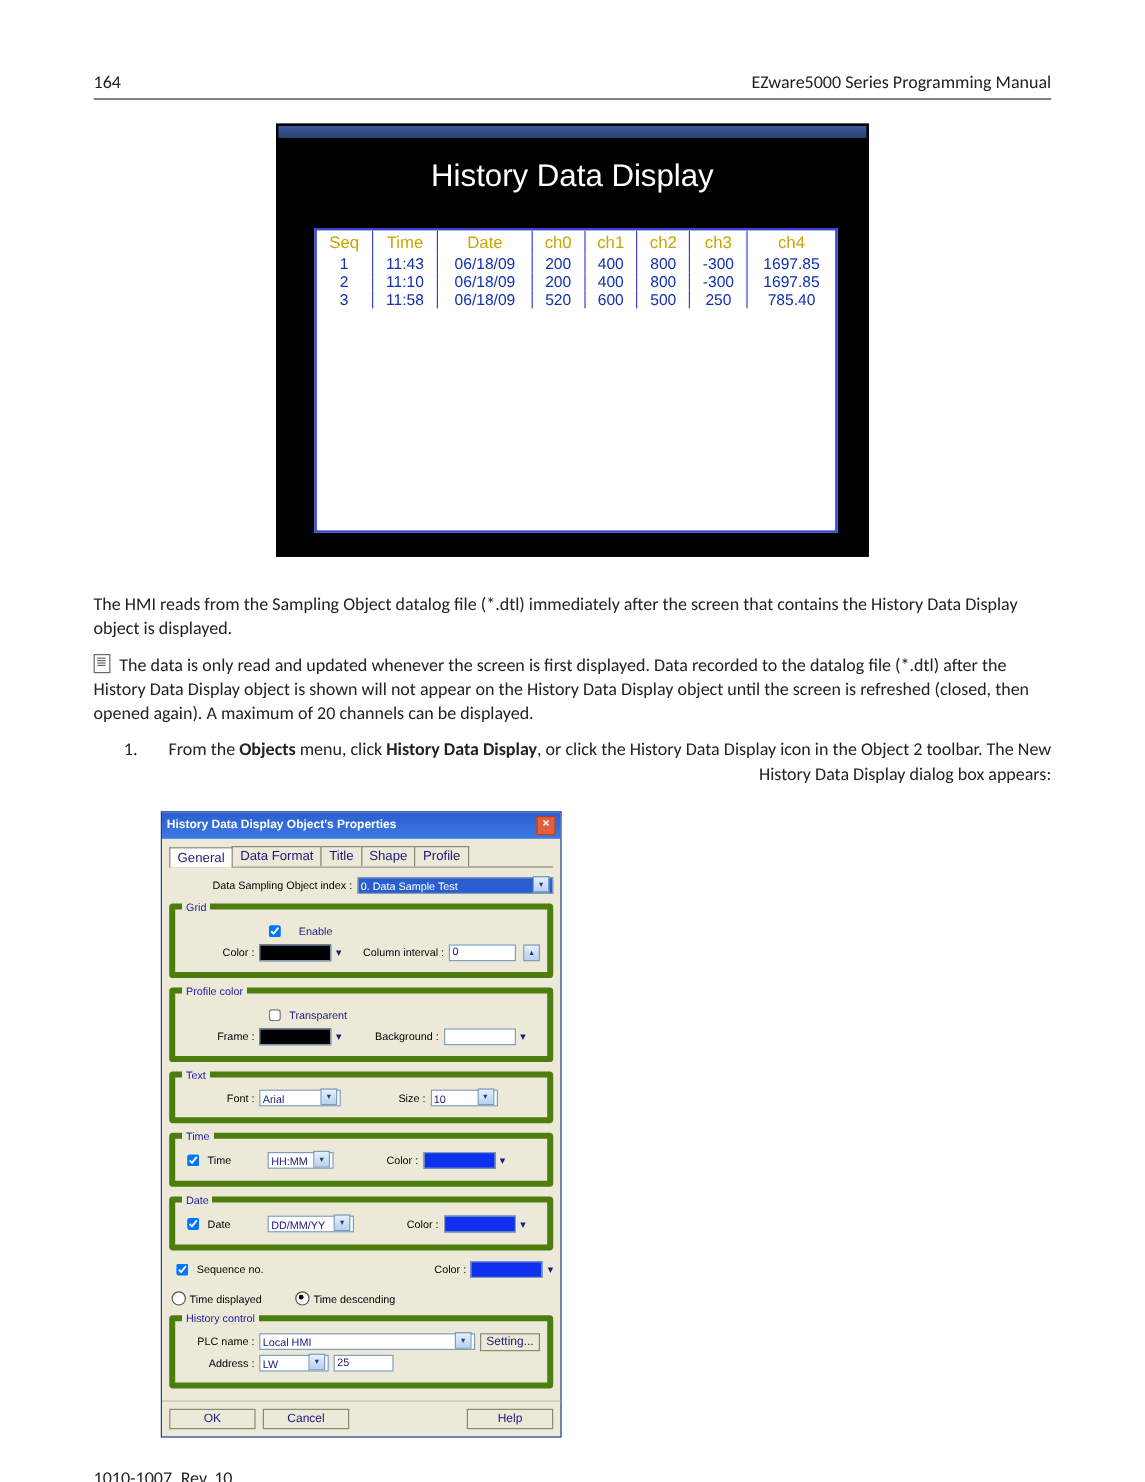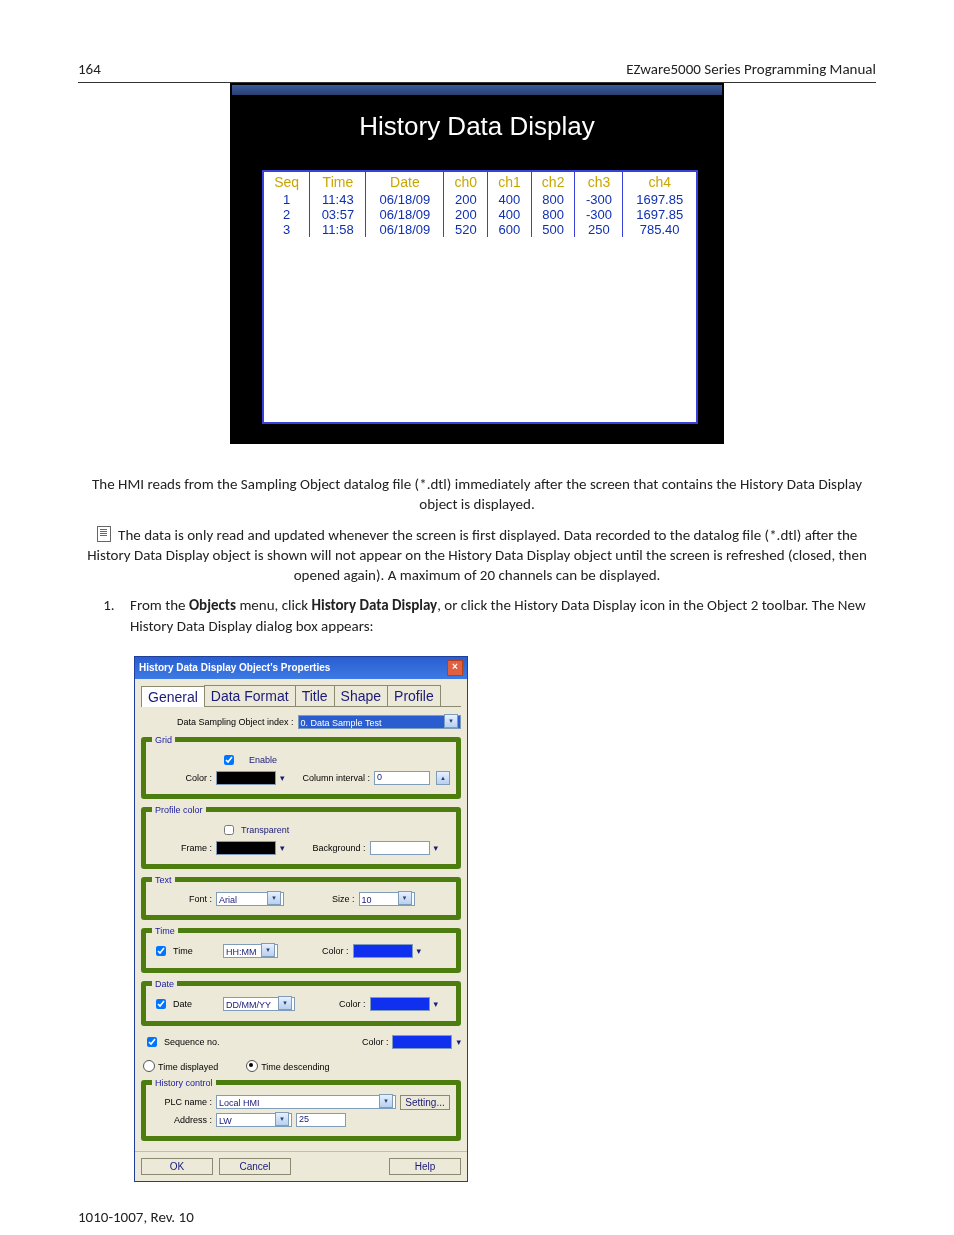--- a/index.html
+++ b/index.html
@@ -12,20 +12,21 @@
   }
   .page {
     padding: 60px 78px 40px 78px;
     box-sizing: border-box;
   }
   .header-row {
     display: flex;
     justify-content: space-between;
     border-bottom: 1px solid #333;
     padding-bottom: 4px;
+    margin-bottom: 20px;
     font-size: 15px;
   }
   
   .hmi-box {
     width: 490px;
     margin: 0 auto 30px auto;
     background: #000;
     border: 2px solid #000;
   }
   .hmi-topbar {
@@ -61,41 +62,41 @@
   }
   .hmi-table td {
     color: #1030b0;
     font-size: 13px;
     padding: 0 6px;
     border-right: 1px solid #3941d9;
     text-align: center;
     white-space: nowrap;
   }
   .hmi-table th:last-child, .hmi-table td:last-child { border-right: none; }
-  .body-text { margin: 10px 0; line-height: 1.35; text-align: center; }
+  .body-text { margin: 10px 0; line-height: 1.35; }
   .note-icon {
     display: inline-block;
     width: 12px; height: 14px;
     border: 1px solid #666;
     vertical-align: -2px;
     margin-right: 4px;
     position: relative;
   }
   .note-icon::after {
     content: "";
     position: absolute;
     left: 2px; top: 2px;
     width: 7px;
     border-top: 1px solid #666;
     box-shadow: 0 2px 0 #666, 0 4px 0 #666, 0 6px 0 #666;
   }
   .proc-hdr { font-style: italic; margin: 14px 0 4px 0; }
   .proc-caret::before { content: "\25B8"; margin-right: 4px; font-style: normal; }
   ol.proc-list { margin: 8px 0 20px 40px; padding: 0; }
-  ol.proc-list li { padding-left: 12px; line-height: 1.35; }
+  ol.proc-list li { padding-left: 12px; line-height: 1.35; text-align: right; }
 
   
   .dialog {
     width: 332px;
     margin-left: 56px;
     border: 1px solid #1f3f9a;
     background: #ece9d8;
     font-family: Tahoma, Arial, sans-serif;
     font-size: 9px;
     color: #1a1a7a;
@@ -114,21 +115,21 @@
     width: 14px; height: 14px;
     background: #e06040;
     border: 1px solid #b04020;
     color: #fff;
     font-size: 10px;
     line-height: 12px;
     text-align: center;
     font-weight: bold;
   }
   .dlg-body { padding: 6px 6px 4px 6px; }
-  .tabs { display: flex; gap: 0; border-bottom: 1px solid #8a8a70; margin-bottom: 8px; font-size: 14px;}
+  .tabs { display: flex; gap: 0; border-bottom: 1px solid #8a8a70; margin-bottom: 8px; font-size: 11px;}
   .tab {
     padding: 2px 6px;
     border: 1px solid #8a8a70;
     border-bottom: none;
     background: #ece9d8;
     margin-right: -1px;
   }
   .tab.active { background: #fff; position: relative; top: 1px; }
   fieldset {
     border: 5px solid #4d7c0f;
@@ -213,21 +214,21 @@
                 <td>11:43</td>
                 <td>06/18/09</td>
                 <td>200</td>
                 <td>400</td>
                 <td>800</td>
                 <td>-300</td>
                 <td>1697.85</td>
               </tr>
               <tr>
                 <td>2</td>
-                <td>03:57</td>
+                <td>11:10</td>
                 <td>06/18/09</td>
                 <td>200</td>
                 <td>400</td>
                 <td>800</td>
                 <td>-300</td>
                 <td>1697.85</td>
               </tr>
               <tr>
                 <td>3</td>
                 <td>11:58</td>
@@ -377,21 +378,21 @@
         <div class="row">
           <span class="lbl">PLC name :</span>
           <div class="combo" style="flex:1">
               <span>Local HMI</span>
               <span class="arrow">▾</span>
             </div>
           <div class="btn" style="min-width:40px;padding:1px 4px">Setting...</div>
         </div>
         <div class="row">
           <span class="lbl">Address :</span>
-          <div class="combo" style="width:76px">
+          <div class="combo" style="width:58px">
               <span>LW</span>
               <span class="arrow">▾</span>
             </div>
           <div class="textbox" style="width:50px">25</div>
         </div>
       </fieldset>
     </div>
     <div class="dlg-footer">
       <div class="btn">OK</div>
       <div class="btn">Cancel</div>

